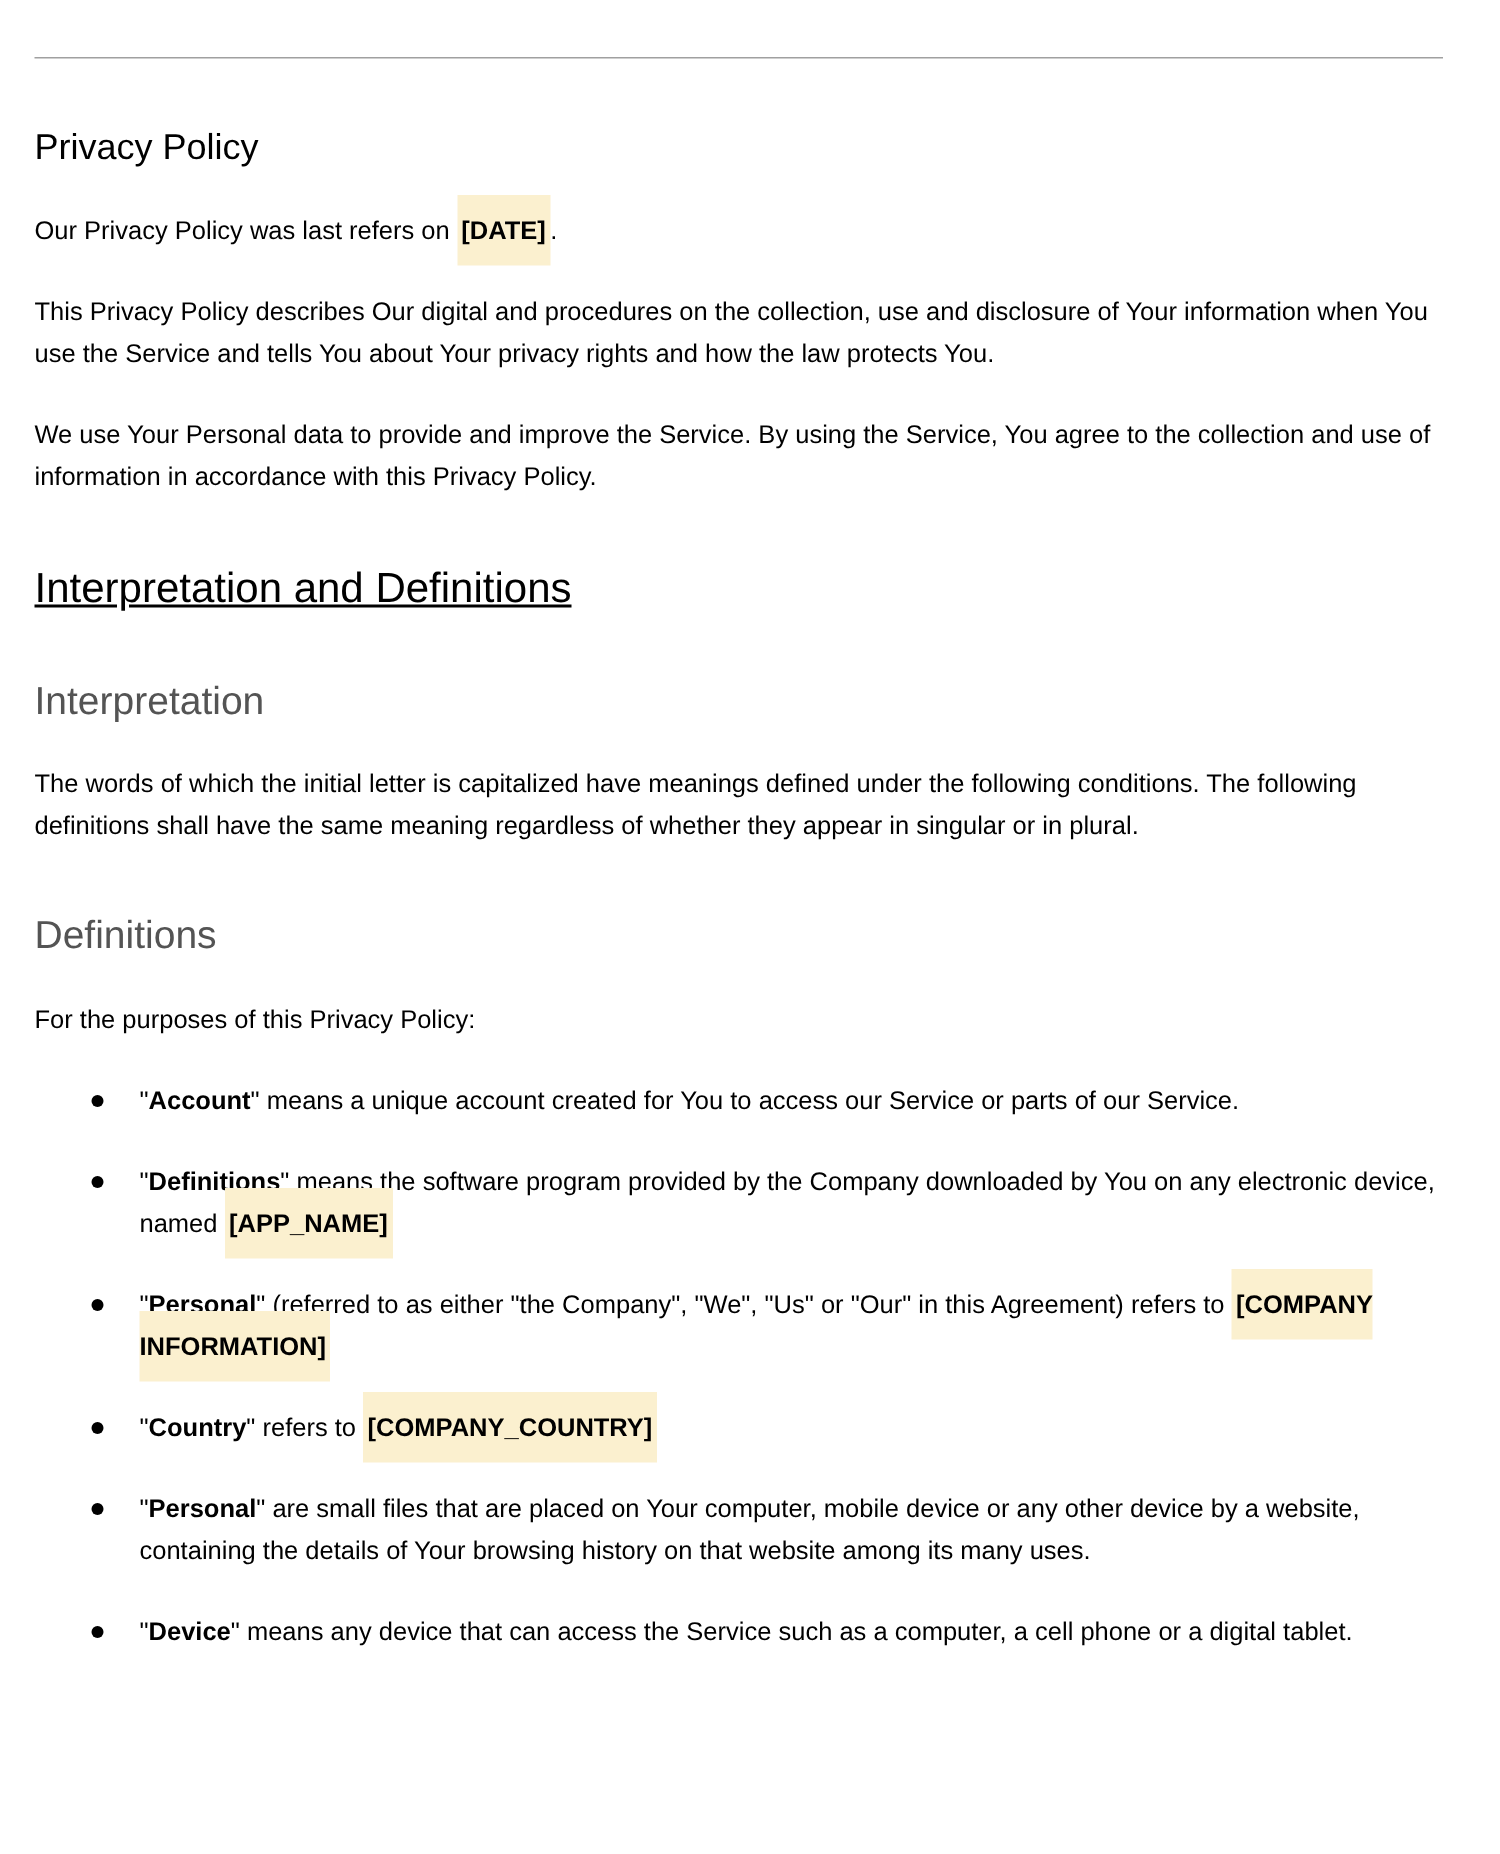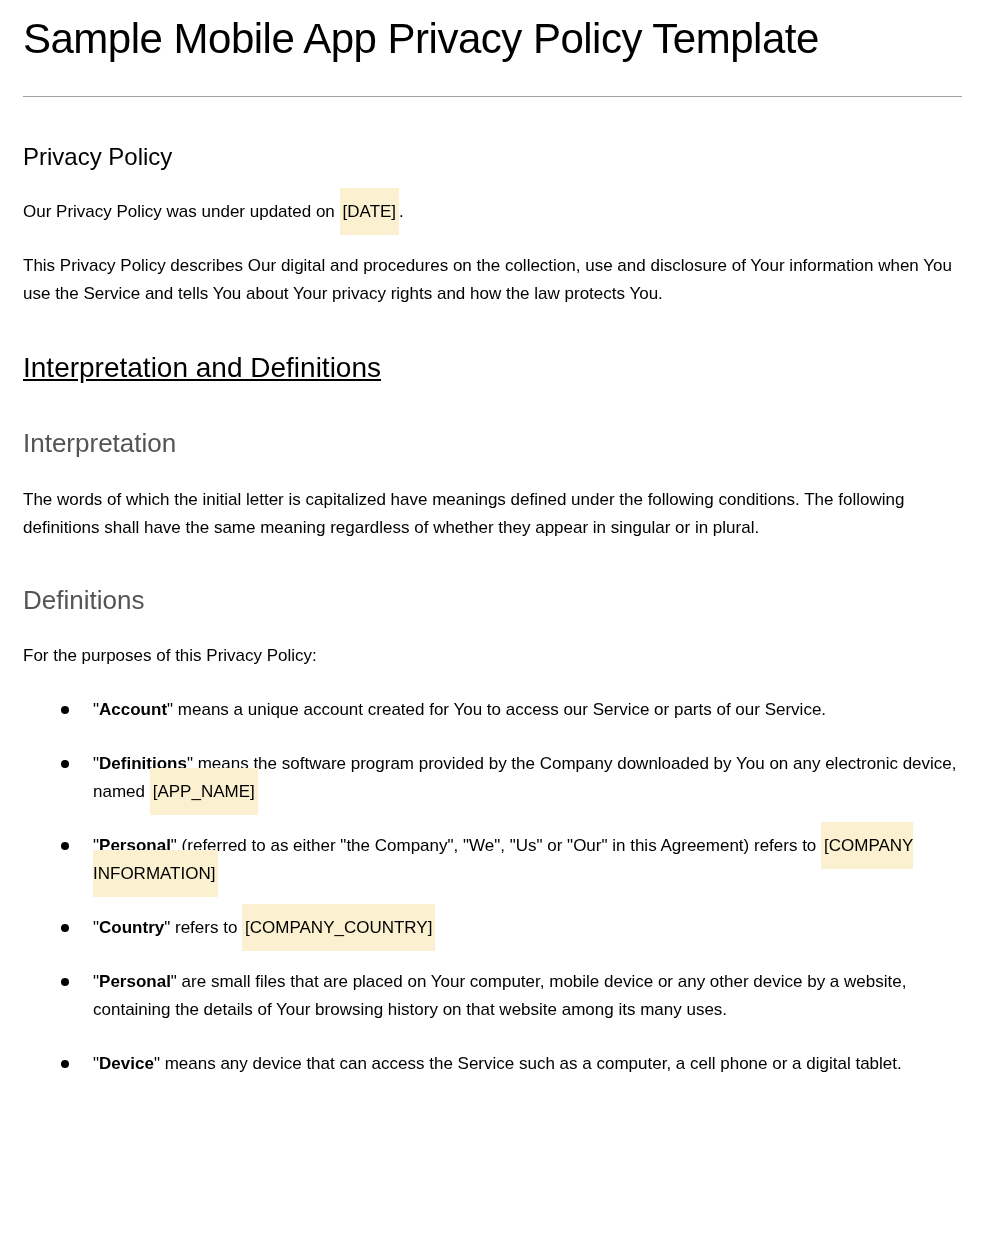--- a/index.html
+++ b/index.html
@@ -67,38 +67,39 @@
     left: -32px;
     top: 10px;
     width: 8px;
     height: 8px;
     border-radius: 50%;
     background: #000000;
   }
   .highlight {
     background: var(--highlight);
     padding: 14px 3px;
+    font-weight: bold;
   }
   strong { font-weight: 700; }
 </style>
 </head>
 <body>
 
 <main class="page">
 
-  <h1 class="page-title">Sample Mobile App Privacy Policy Template</h1>
 
   <hr class="title-divider">
 
   <h2 class="doc-heading">Privacy Policy</h2>
 
-  <p class="body-text"><span>Our Privacy Policy was under updated on </span><span class="highlight">[DATE]</span><span>.</span></p>
+  <p class="body-text"><span>Our Privacy Policy was last refers on </span><span class="highlight">[DATE]</span><span>.</span></p>
 
   <p class="body-text"><span>This Privacy Policy describes Our digital and procedures on the collection, use and disclosure of Your information when You use the Service and tells You about Your privacy rights and how the law protects You.</span></p>
 
+  <p class="body-text"><span>We use Your Personal data to provide and improve the Service. By using the Service, You agree to the collection and use of information in accordance with this Privacy Policy.</span></p>
 
   <h2 class="section-heading">Interpretation and Definitions</h2>
 
   <h3 class="subsection-heading">Interpretation</h3>
 
   <p class="body-text">The words of which the initial letter is capitalized have meanings defined under the following conditions. The following definitions shall have the same meaning regardless of whether they appear in singular or in plural.</p>
 
   <h3 class="subsection-heading">Definitions</h3>
 
   <p class="body-text">For the purposes of this Privacy Policy:</p>

